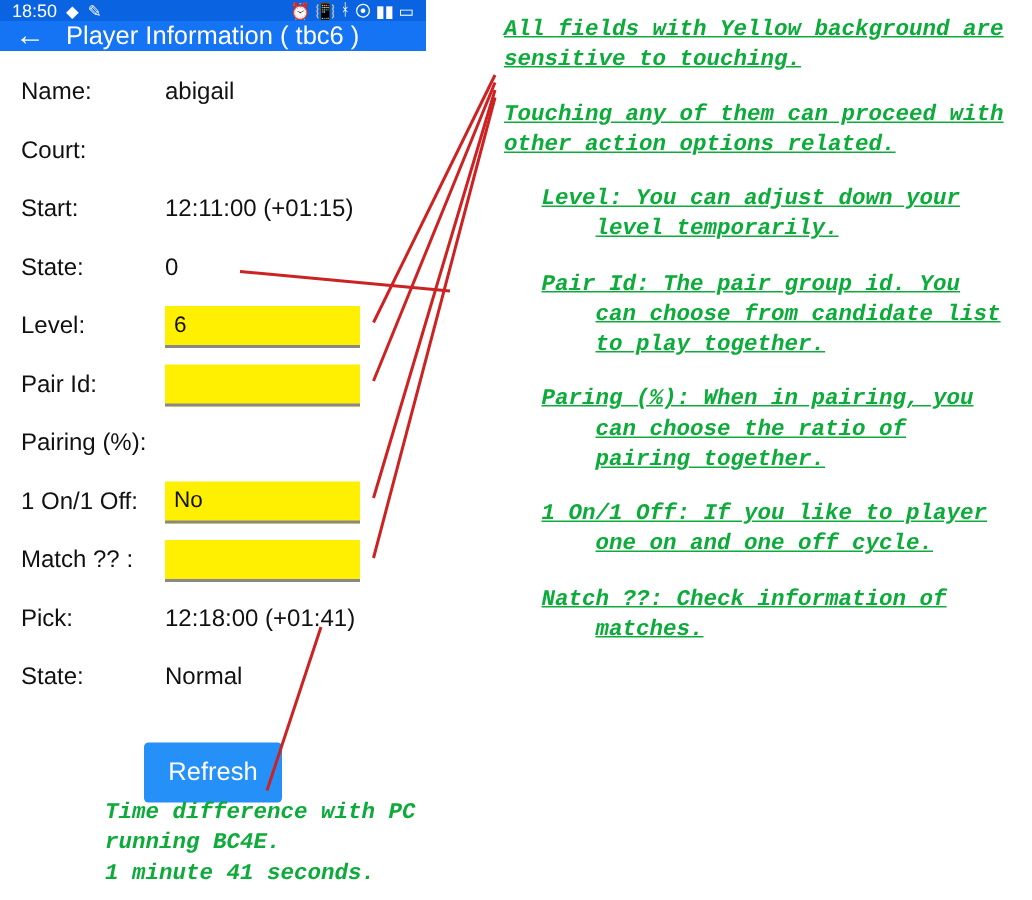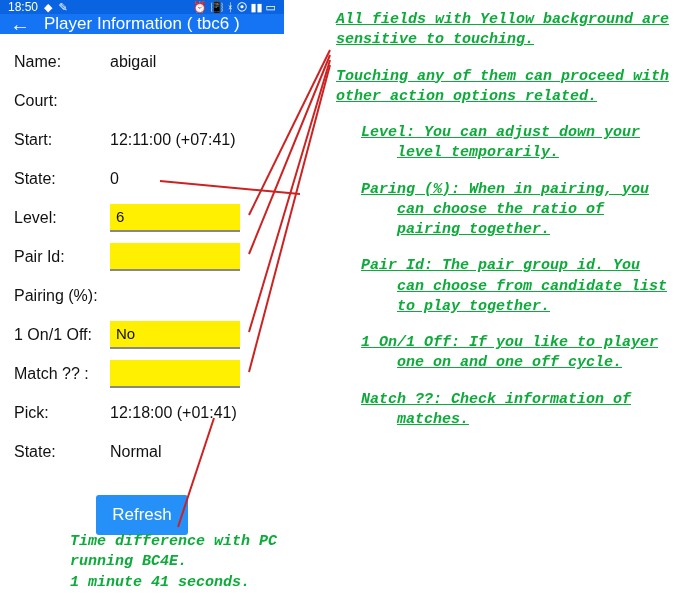--- a/index.html
+++ b/index.html
@@ -145,21 +145,21 @@
     <div class="row">
       <span class="label">Name:</span>
       <span class="value">abigail</span>
     </div>
     <div class="row">
       <span class="label">Court:</span>
       <span class="value"></span>
     </div>
     <div class="row">
       <span class="label">Start:</span>
-      <span class="value">12:11:00 (+07:41)</span>
+      <span class="value">12:11:00 (+01:15)</span>
     </div>
     <div class="row">
       <span class="label">State:</span>
       <span class="value">0</span>
     </div>
     <div class="row">
       <span class="label">Level:</span>
       <div class="input-wrap">
           <input class="yellow-field" value="6" style="">
         </div>
@@ -210,24 +210,24 @@
   <line x1="214" y1="418" x2="178" y2="527"></line>
 </svg>
 
 <div class="annotation ann-right">
   <p>All fields with Yellow background are sensitive to touching.</p>
   <p>Touching any of them can proceed with other action options related.</p>
   <p>
       <span class="indent">Level: You can adjust down your level temporarily.</span>
     </p>
   <p>
+      <span class="indent">Pair Id: The pair group id. You can choose from candidate list to play together.</span>
+    </p>
+  <p>
       <span class="indent">Paring (%): When in pairing, you can choose the ratio of pairing together.</span>
-    </p>
-  <p>
-      <span class="indent">Pair Id: The pair group id. You can choose from candidate list to play together.</span>
     </p>
   <p>
       <span class="indent">1 On/1 Off: If you like to player one on and one off cycle.</span>
     </p>
   <p>
       <span class="indent">Natch ??: Check information of matches.</span>
     </p>
 </div>
 
 <div class="annotation ann-bottom">

